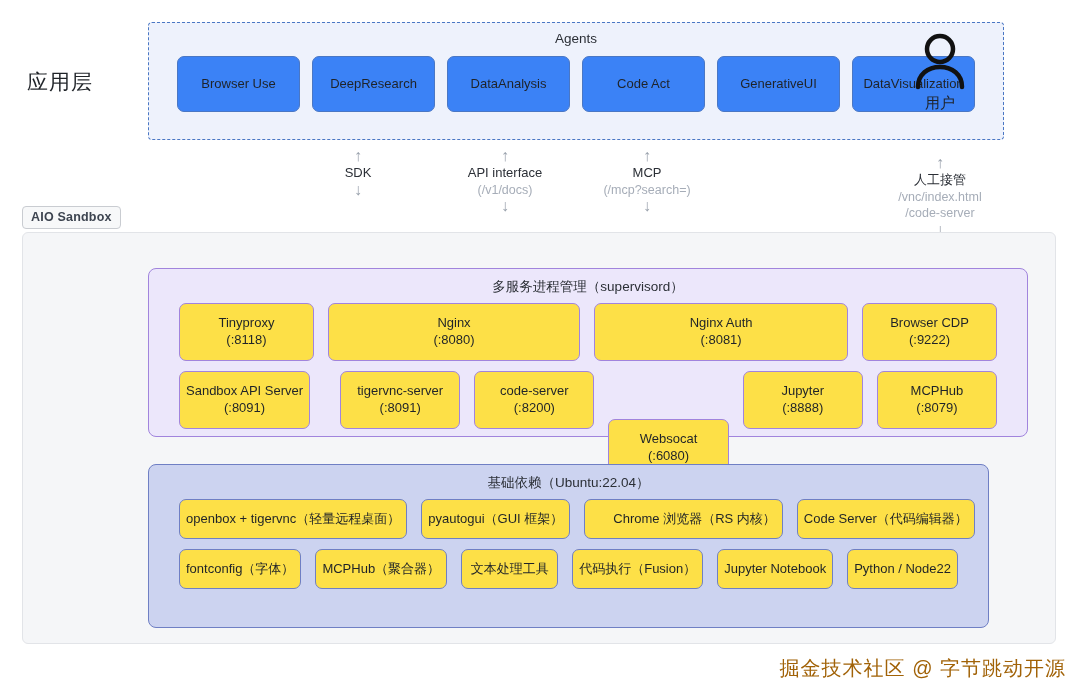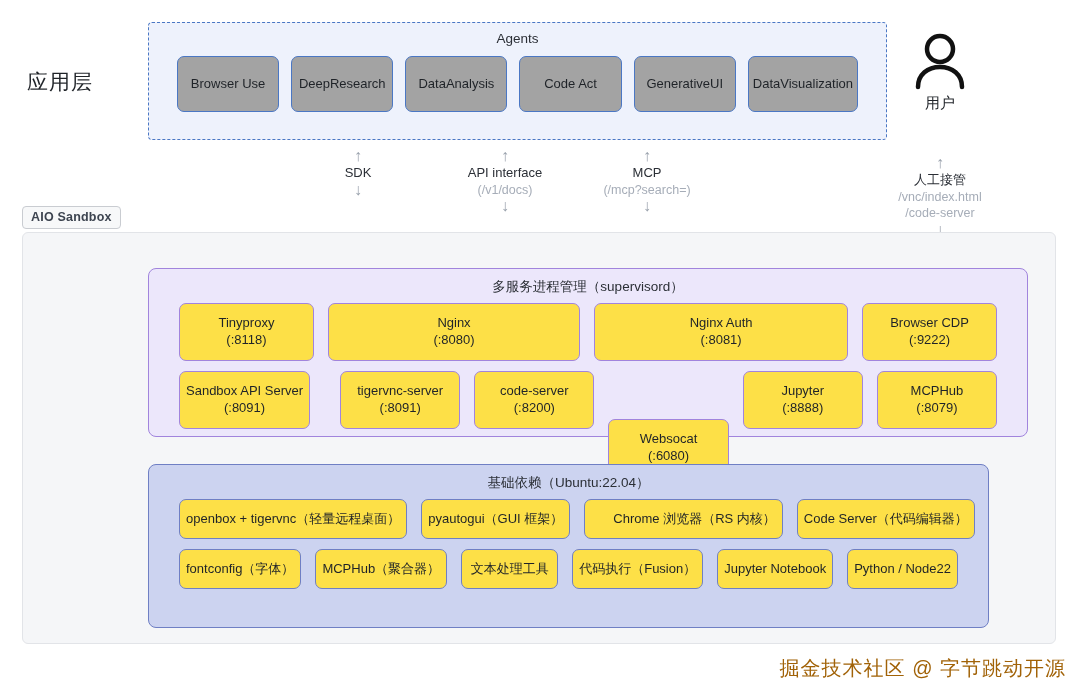--- a/index.html
+++ b/index.html
@@ -23,21 +23,21 @@
     white-space: nowrap;
   }
   #label-app   { left: 27px; top: 68px; }
   #label-svc   { left: 36px; top: 348px; }
   #label-base  { left: 36px; top: 547px; }
 
   
   #agents-panel {
     position: absolute;
     left: 148px; top: 22px;
-    width: 739px; height: 118px;
+    width: 856px; height: 118px;
     border: 1.5px dashed #4a77c4;
     border-radius: 4px;
     background: #eef2fc;
     box-sizing: border-box;
   }
   #agents-title {
     position: absolute;
     top: 8px; left: 0; right: 0;
     text-align: center;
     font-size: 13.5px;
@@ -46,21 +46,21 @@
   #agents-row {
     position: absolute;
     left: 28px; right: 28px; top: 33px;
     display: flex;
     justify-content: space-between;
     gap: 12px;
   }
   .agent-box {
     flex: 1 1 0;
     height: 56px;
-    background: #a3a3a3;
+    background: #3b82f6;
     border: 1.4px solid #4a77c4;
     border-radius: 7px;
     display: flex;
     align-items: center;
     justify-content: center;
     text-align: center;
     font-size: 13px;
     line-height: 1.25;
     color: #1f2328;
     box-sizing: border-box;

